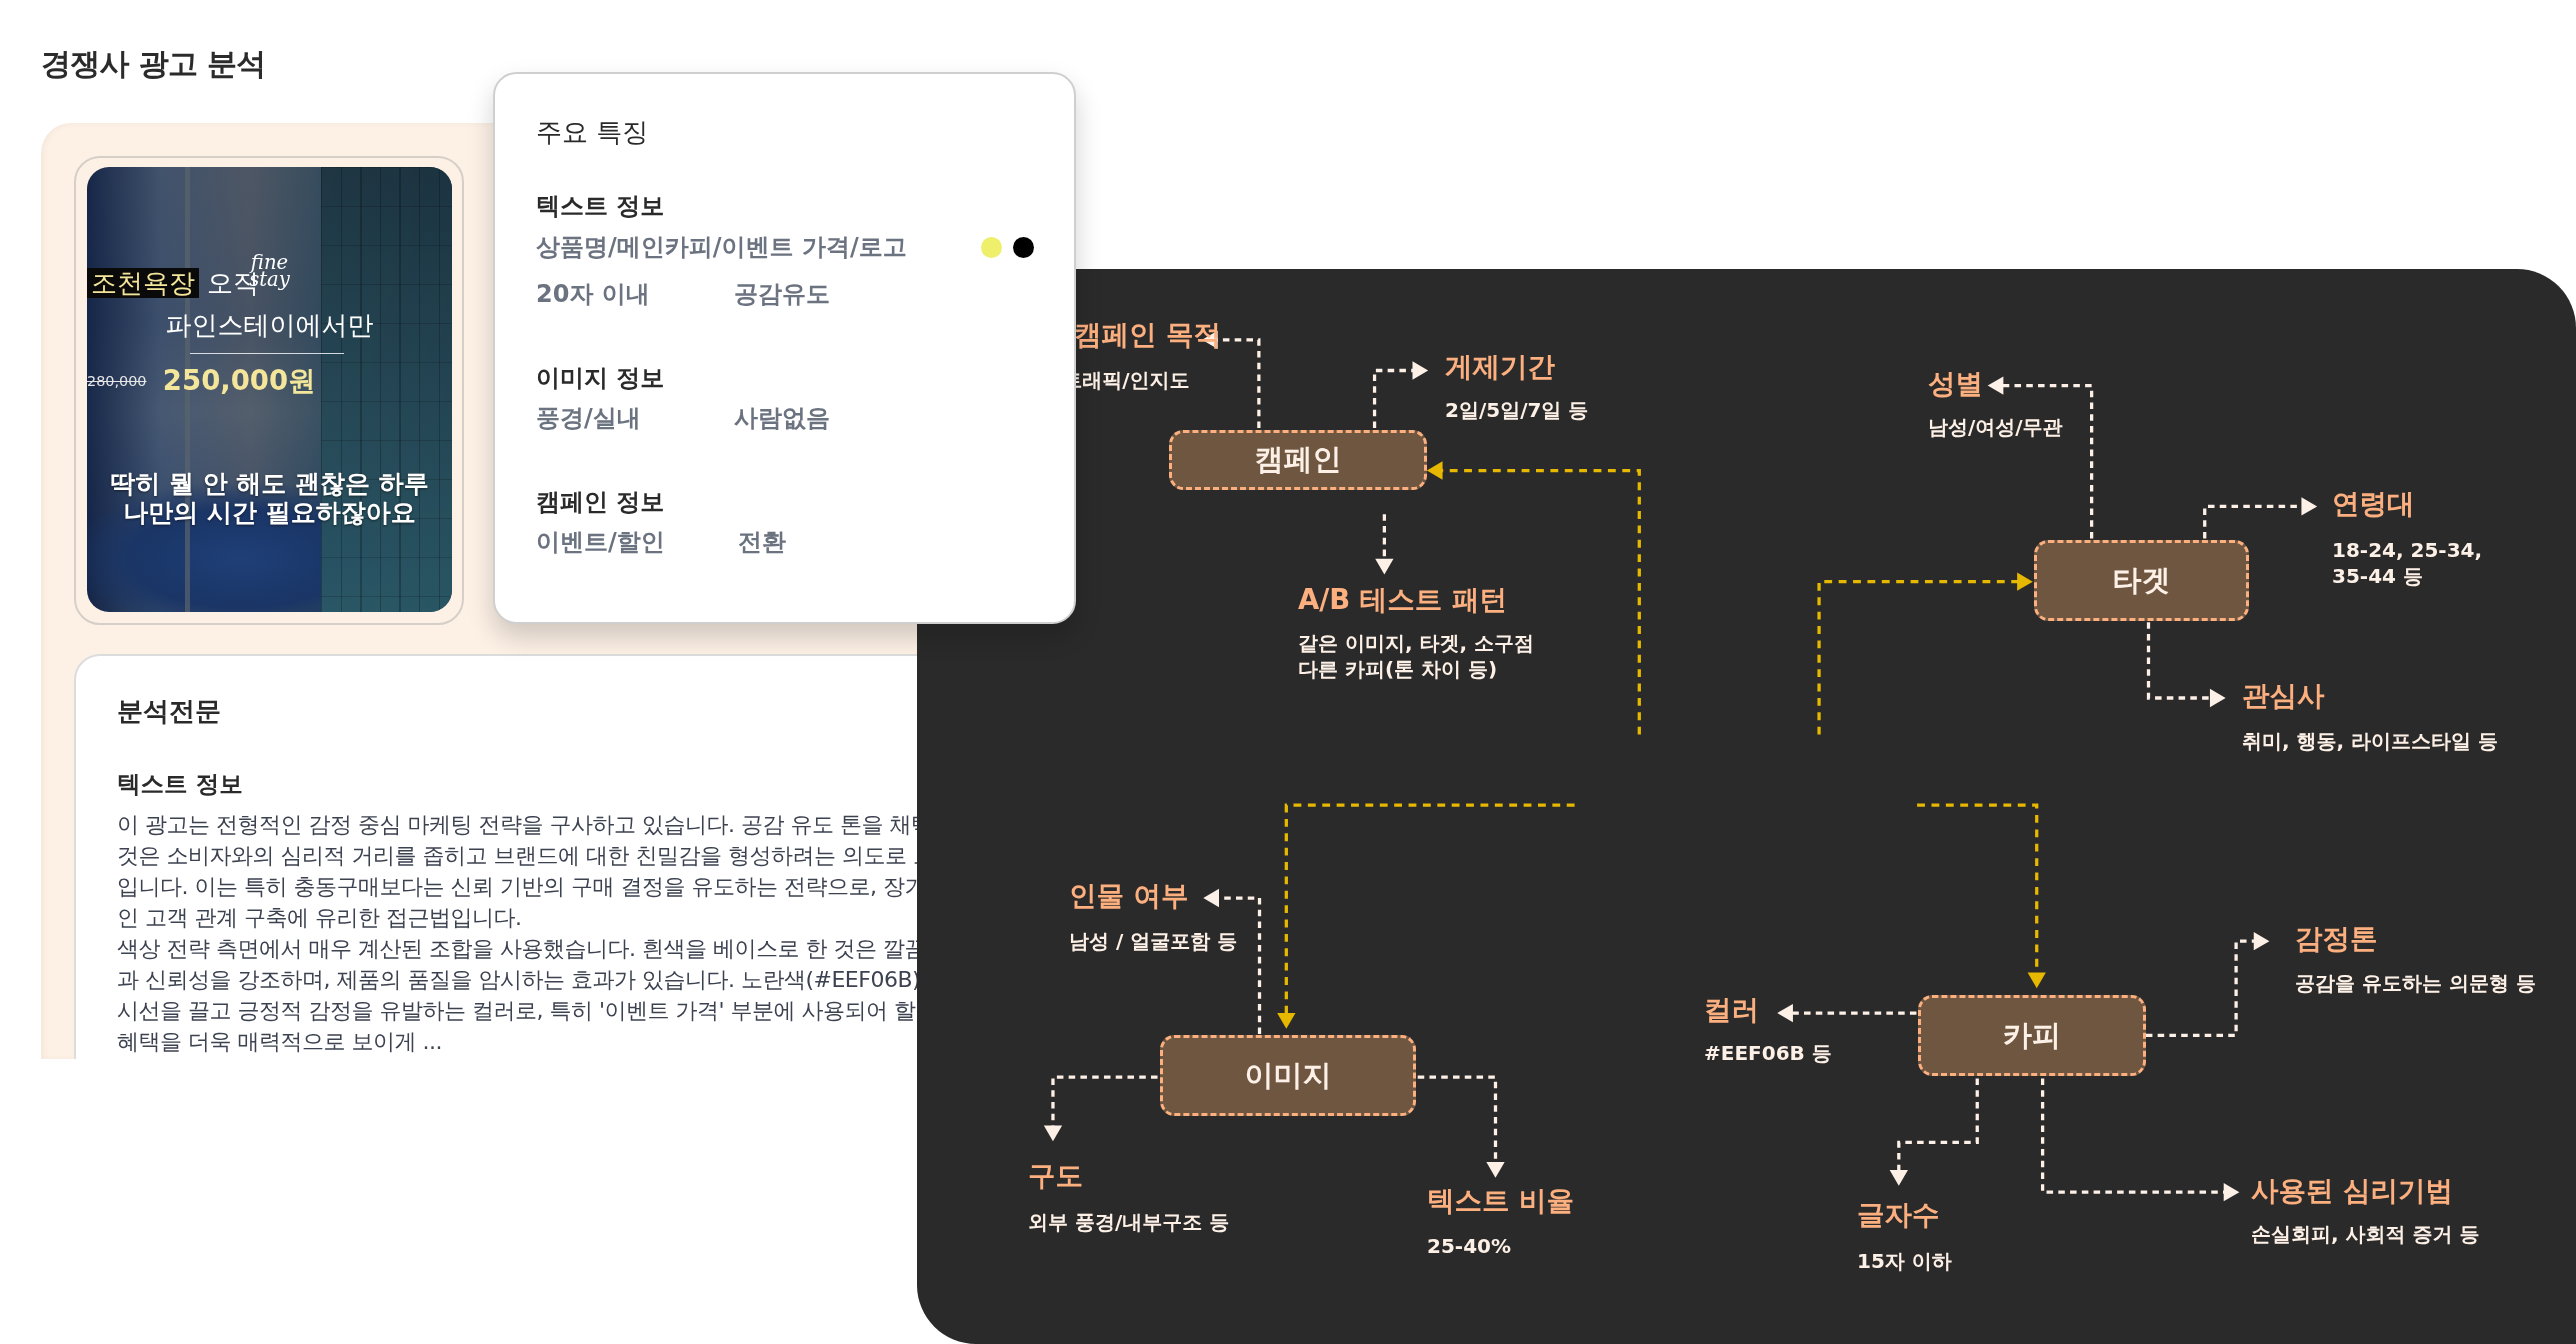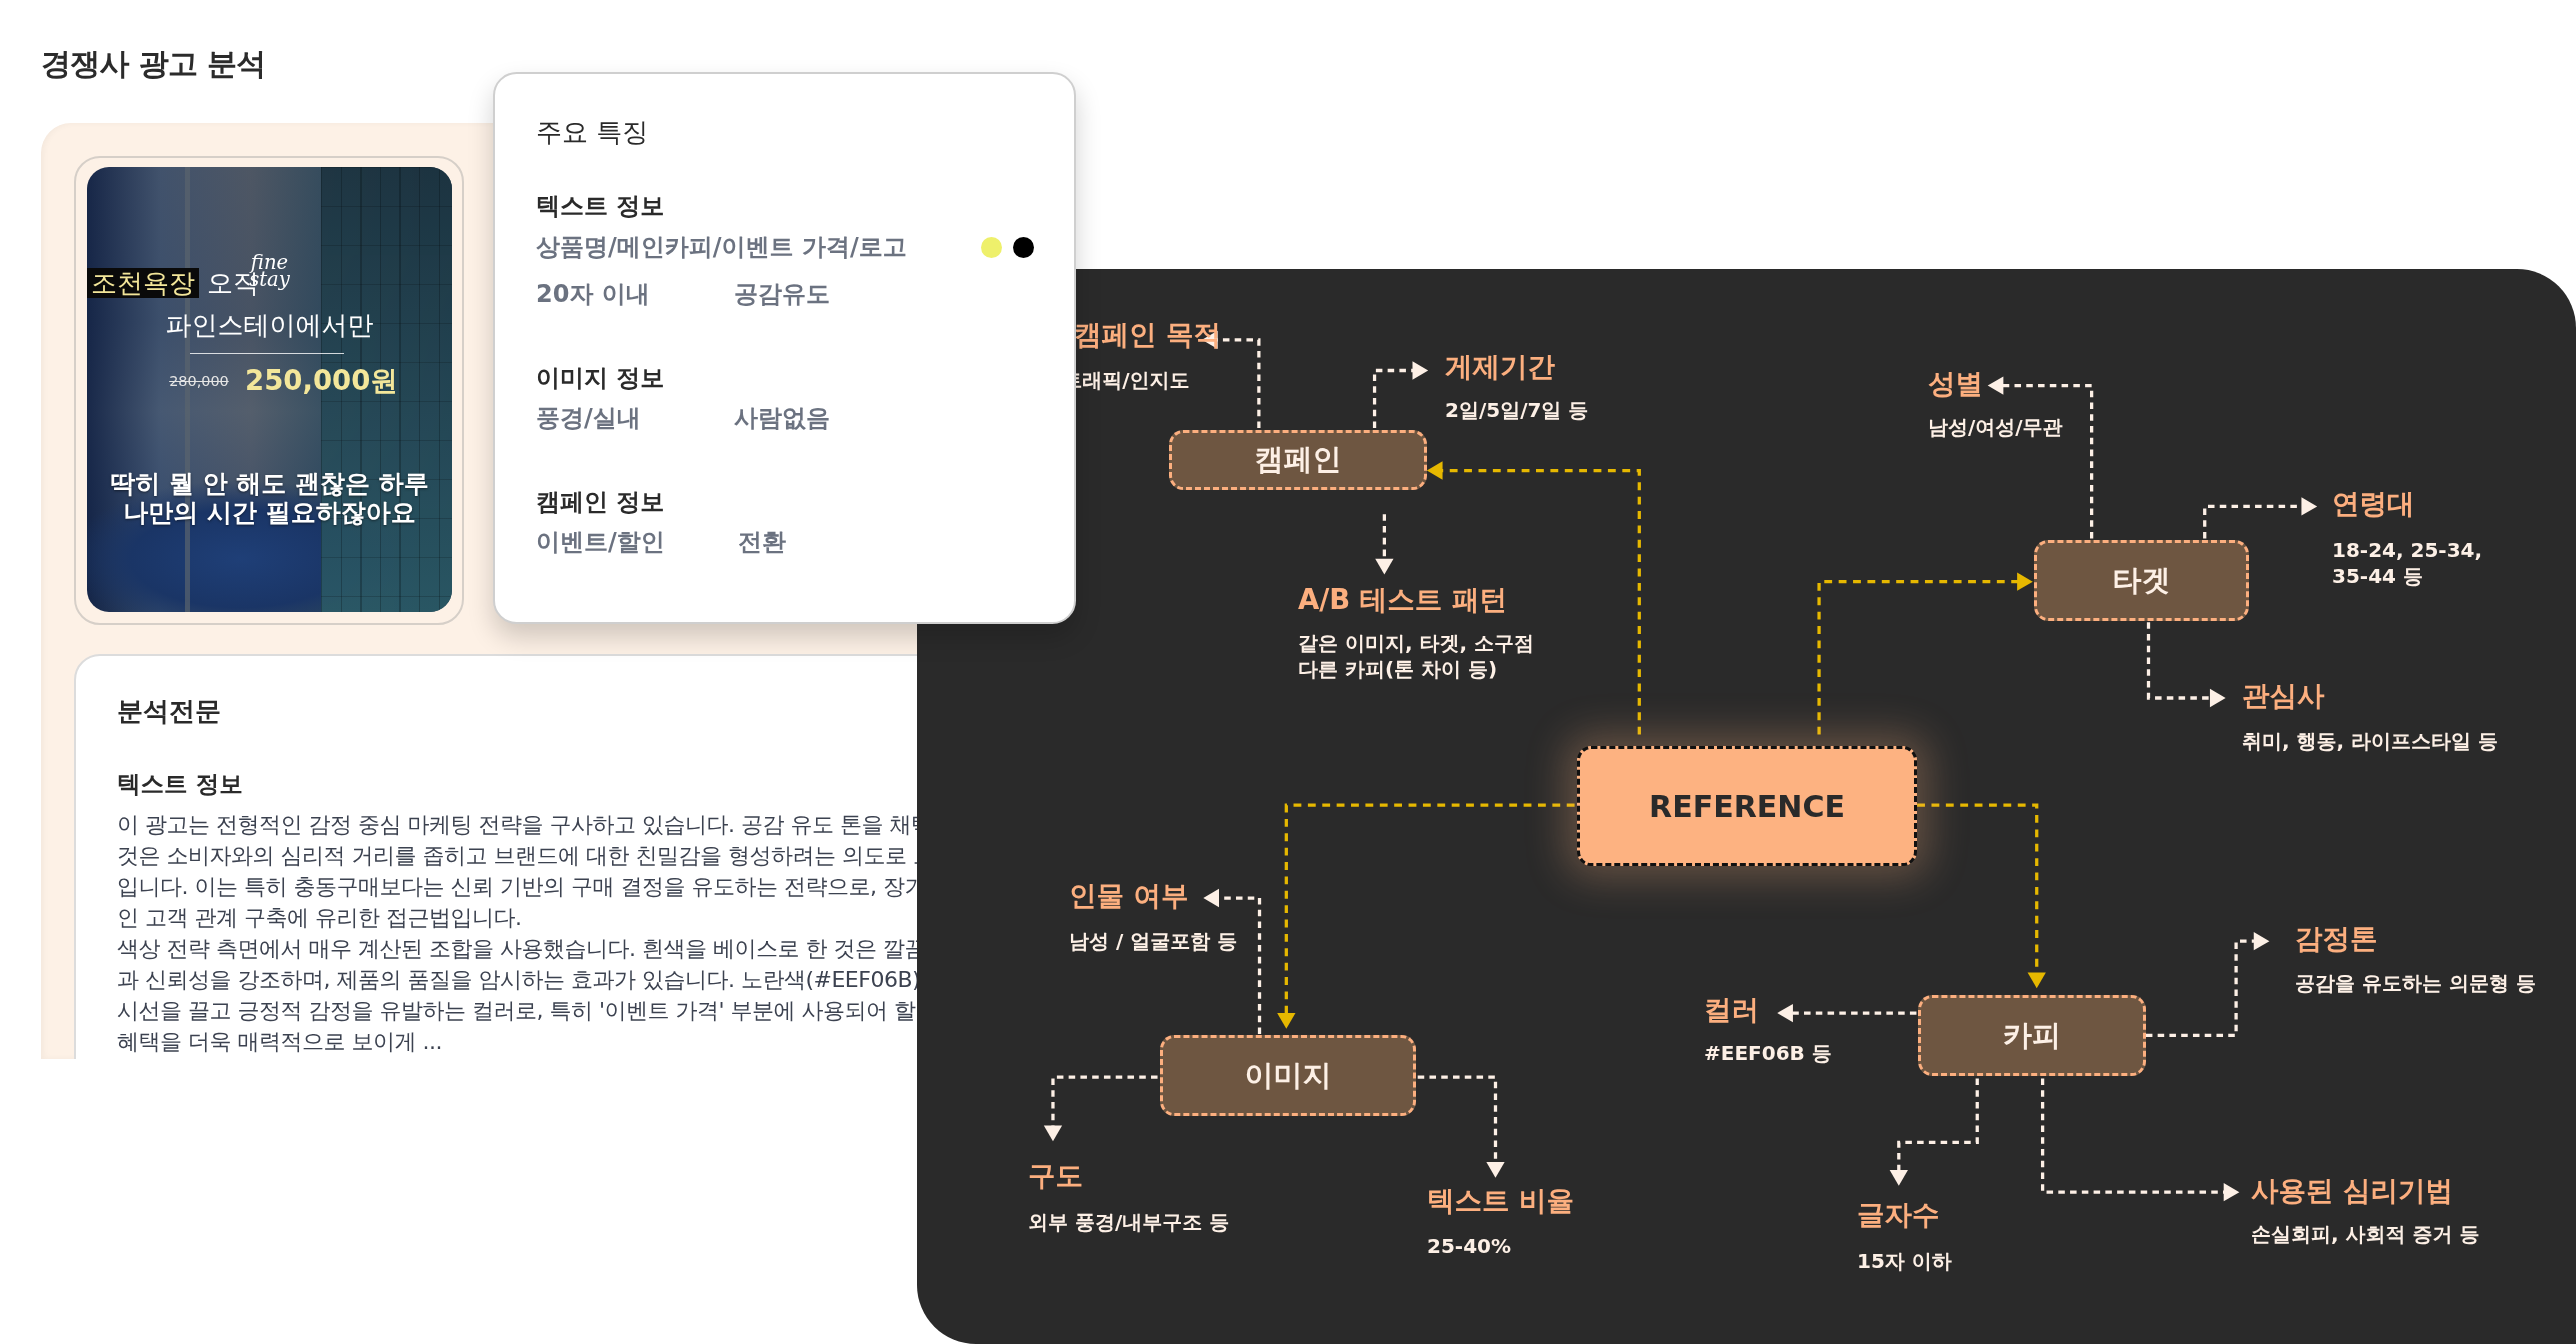--- a/index.html
+++ b/index.html
@@ -21,21 +21,21 @@
     background:
       repeating-linear-gradient(90deg, rgba(0,0,0,0.25) 0 1.3px, transparent 1.3px 19.6px),
       repeating-linear-gradient(180deg, rgba(0,0,0,0.18) 0 1.3px, transparent 1.3px 39px),
       linear-gradient(180deg, #1d3440 0%, #264a58 60%, #2c5a66 100%); opacity: 0.9; }
   .ad-image .window-frame { position: absolute; left: 98px; top: 0; width: 5.2px; height: 100%; background: rgba(90,100,110,0.7); }
   .ad-image .logo { position: absolute; left: 0; width: 100%; top: 51px; text-align: center; font-family: "DejaVu Serif", "Liberation Serif", serif; font-style: italic; color: #ffffff; font-size: 19.6px; line-height: 17px; margin-top: 36px; }
   .ad-image .headline1 { position: absolute; left: 0; width: 100%; top: 99px; text-align: left; font-size: 26px; font-weight: normal; color: #ffffff; }
   .ad-image .highlight { background: #0a0a0a; color: #f3e69a; padding: 0 3.9px; }
   .ad-image .headline2 { position: absolute; left: 0; width: 100%; top: 141px; text-align: center; font-size: 26px; font-weight: normal; color: #ffffff; }
   .ad-image .divider { position: absolute; left: 103px; top: 186px; width: 154px; height: 1.3px; background: rgba(255,255,255,0.8); }
-  .ad-image .price-row { position: absolute; left: 14px; width: 100%; top: 196px; text-align: center; }
+  .ad-image .price-row { position: absolute; left: 0; width: 100%; top: 196px; }
   .ad-image .old-price { font-size: 14.4px; color: #e5e5e5; text-decoration: line-through; margin-right: 13px; vertical-align: middle; }
   .ad-image .new-price { font-size: 27.5px; color: #f3e69a; font-weight: bold; vertical-align: middle; }
   .ad-image .copy { position: absolute; left: 0; width: 100%; top: 302px; text-align: center; font-size: 25px; font-weight: bold; color: #ffffff; line-height: 29px; text-shadow: 0 1.3px 2.6px rgba(0,0,0,0.5); }
 
   
   .analysis-card { position: absolute; left: 74px; top: 654px; width: 921px; height: 458px; background: #ffffff; border: 2.6px solid #dcdcdc; border-radius: 26px; overflow: hidden; }
   .analysis-card .title { position: absolute; left: 41px; top: 38px; font-size: 26px; font-weight: bold; color: #2a2a2a; }
   .analysis-card .subtitle { position: absolute; left: 41px; top: 112px; font-size: 23.5px; font-weight: bold; color: #2a2a2a; }
   .analysis-card .body { position: absolute; left: 41px; top: 153px; width: 837px; font-size: 22px; line-height: 31px; color: #3c4250; letter-spacing: -0.5px; }
   .analysis-clip { position: absolute; left: 0; top: 1059px; width: 917px; height: 288px; background: #ffffff; }
@@ -183,21 +183,20 @@
       <polygon points="438,962 462,948 462,976"></polygon>
       <polygon points="208,1334 194,1310 222,1310"></polygon>
       <polygon points="885,1390 871,1366 899,1366"></polygon>
       <polygon points="1316,1138 1340,1124 1340,1152"></polygon>
       <polygon points="2069,1028 2045,1014 2045,1042"></polygon>
       <polygon points="1502,1402 1488,1378 1516,1378"></polygon>
       <polygon points="2023,1412 1999,1398 1999,1426"></polygon>
     </g>
   </svg>
 
-  <div class="node ref" style="left:660px; top:477px; width:340px; height:120px">REFERENCE</div>
 
   <div class="node" style="left:252px; top:161px; width:258px; height:60px">캠페인</div>
   <div class="leaf-title" style="left:157px; top:48px">캠페인 목적</div>
   <div class="leaf-desc" style="left:98px; top:98px">전환/트래픽/인지도</div>
   <div class="leaf-title" style="left:528px; top:80px">게제기간</div>
   <div class="leaf-desc" style="left:528px; top:128px">2일/5일/7일 등</div>
   <div class="leaf-title" style="left:381px; top:313px">A/B 테스트 패턴</div>
   <div class="leaf-desc" style="left:381px; top:361px">같은 이미지, 타겟, 소구점</div>
   <div class="leaf-desc" style="left:381px; top:387px">다른 카피(톤 차이 등)</div>
 

